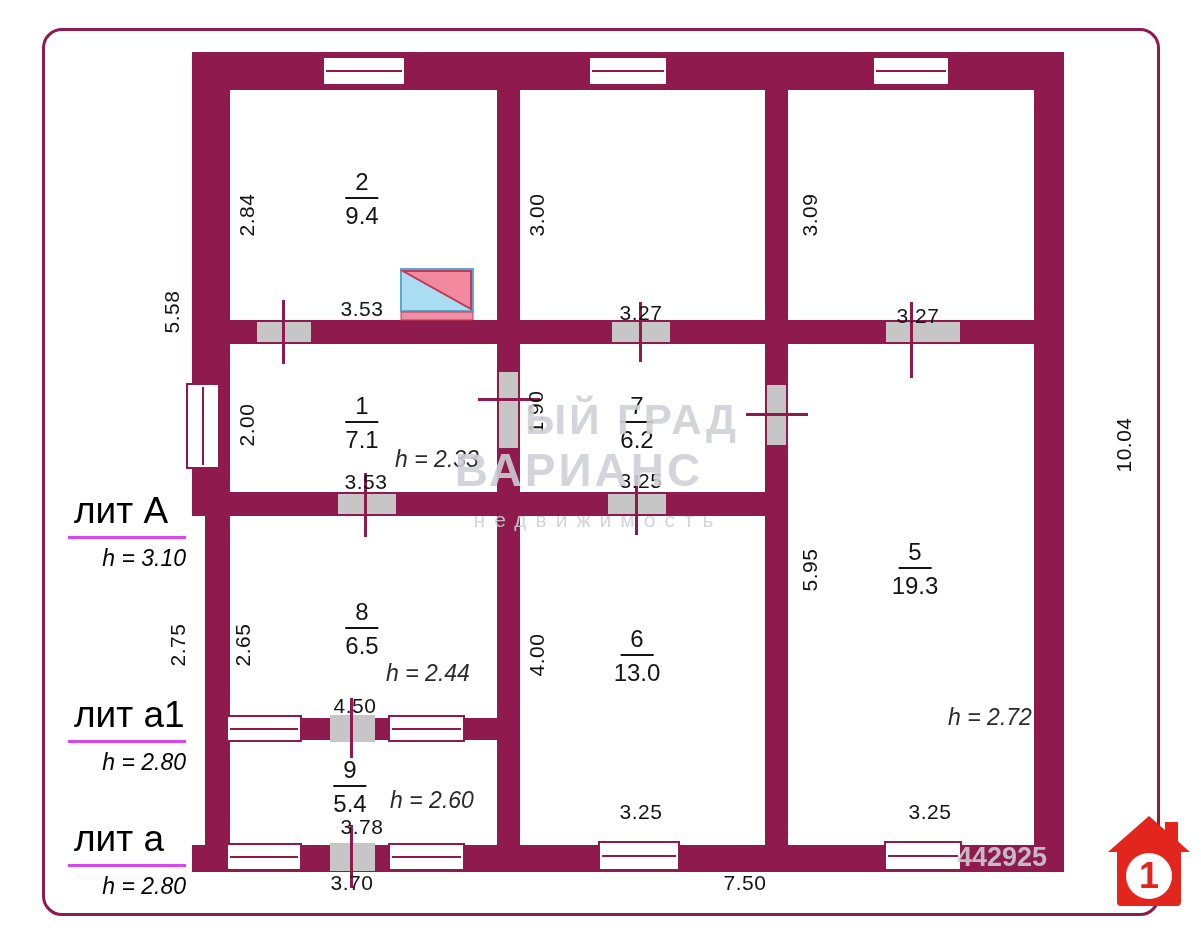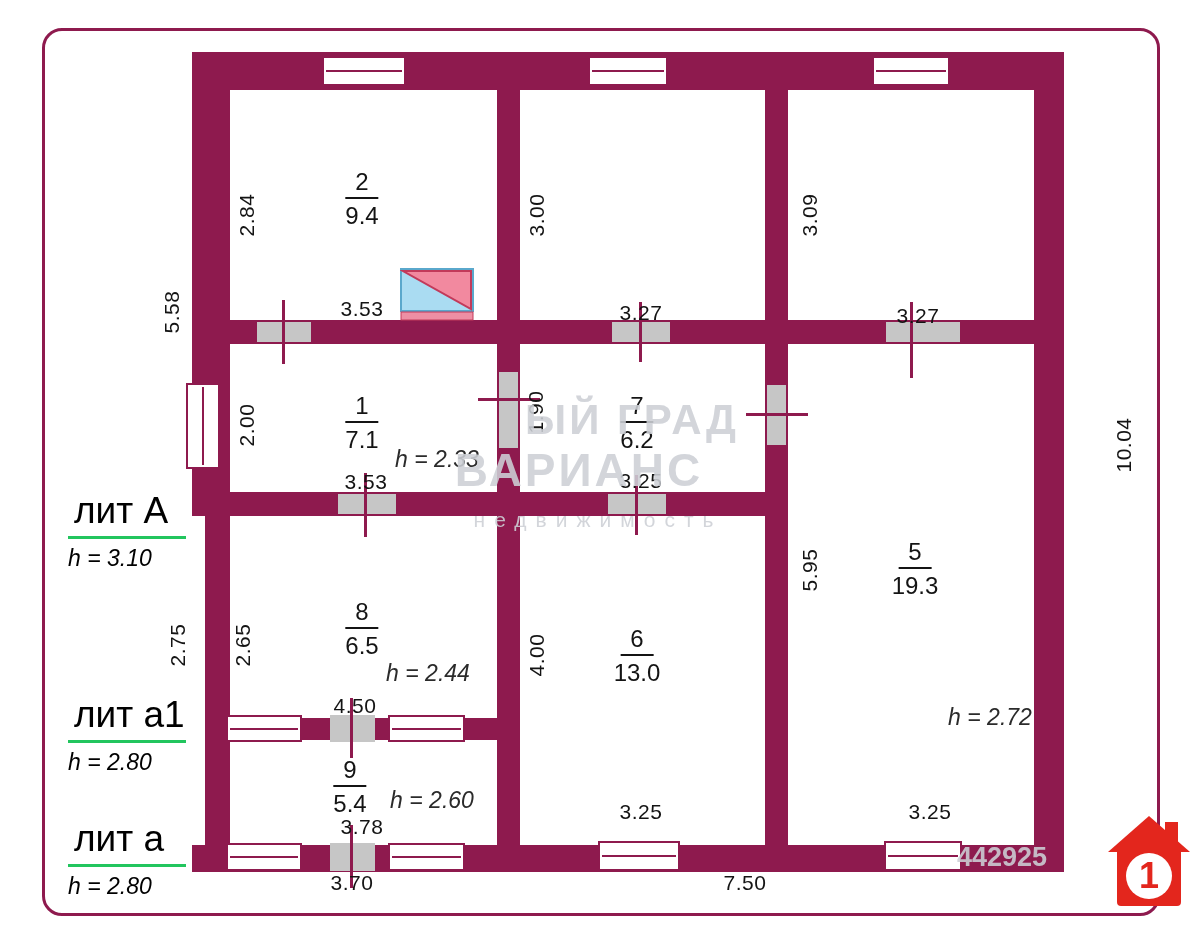--- a/index.html
+++ b/index.html
@@ -45,24 +45,24 @@
     display:inline-block;font-size:24px;line-height:1.15;
     padding:0 10px 1px;border-bottom:2px solid var(--ink);
   }
   .room-label .area{display:block;font-size:24px;padding-top:3px;}
   .hnote{
     position:absolute;transform:translate(-50%,-50%);
     font-style:italic;font-size:23px;color:#2b2b2b;white-space:nowrap;z-index:20;
   }
   .lit{position:absolute;z-index:20;color:#000;}
   .lit-title{
-    font-size:37px;line-height:1.05;border-bottom:3px solid #22c55e;
+    font-size:37px;line-height:1.05;border-bottom:3px solid #d946ef;
     padding:0 4px 5px 6px;white-space:nowrap;
   }
-  .lit-h{font-style:italic;font-size:23px;margin-top:6px;text-align:left;white-space:nowrap;}
+  .lit-h{font-style:italic;font-size:23px;margin-top:6px;text-align:right;white-space:nowrap;}
   .wm{
     position:absolute;transform:translate(-50%,-50%);color:var(--wm);opacity:.88;
     font-weight:bold;white-space:nowrap;z-index:30;
   }
   .wm1{font-size:42px;letter-spacing:3px;}
   .wm2{font-size:46px;letter-spacing:3px;}
   .wm3{font-size:21px;letter-spacing:9px;font-weight:normal;}
   .wm-corner{font-size:54px;letter-spacing:2px;}
   .wm-phone{font-size:27px;}
   .stove{position:absolute;z-index:8;}

